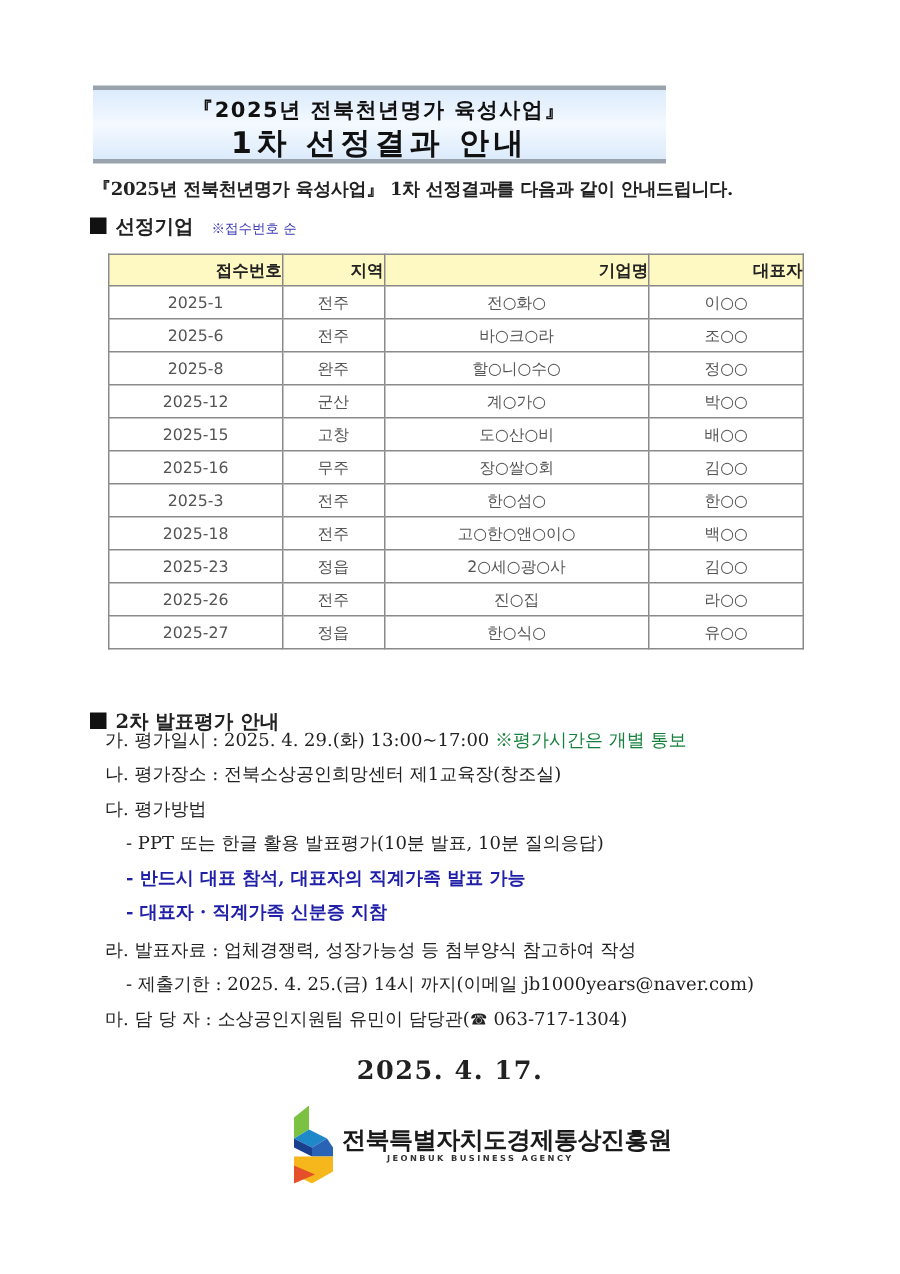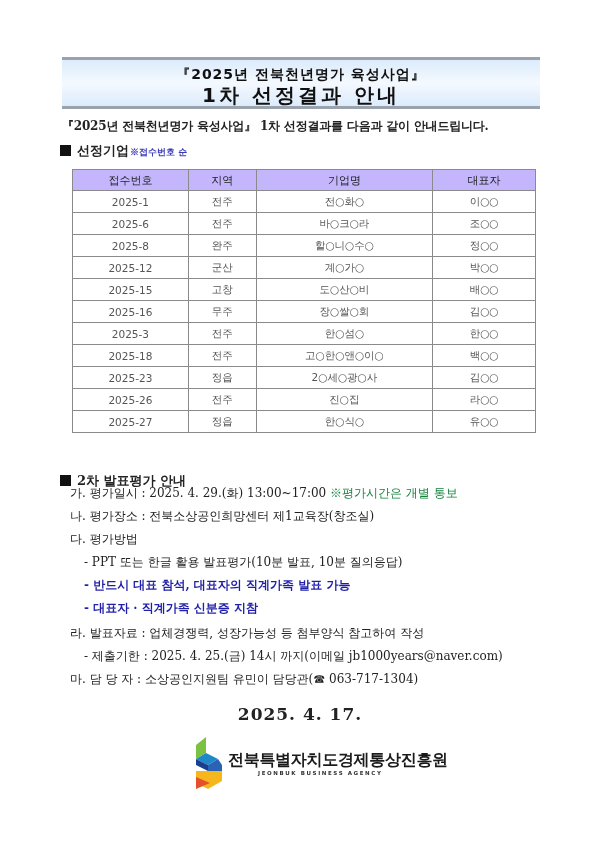--- a/index.html
+++ b/index.html
@@ -1,42 +1,42 @@
 <!DOCTYPE html>
 <html><head>
 <meta charset="utf-8">
 <style>
   html, body { margin: 0; padding: 0; background: #ffffff; }
   body { width: 600px; height: 849px; position: relative; overflow: hidden;
          font-family: "DejaVu Serif", "Liberation Serif", serif; color: #222; }
   .page { position: absolute; left: 0; top: 0; width: 600px; height: 849px; }
 
-  .title-band { position: absolute; left: 62px; top: 57px; width: 478px; height: 52px;
+  .title-band { position: absolute; left: 62px; top: 57px; width: 382px; height: 52px;
     border-top: 3px solid #9aa3ad; border-bottom: 3px solid #9aa3ad;
     background: linear-gradient(to bottom, #dcebfb 0%, #f4f9ff 50%, #dcebfb 100%);
     text-align: center; box-sizing: border-box; }
   .title-line1 { font-family: "DejaVu Sans", sans-serif; font-weight: bold; font-size: 14px;
     letter-spacing: 1px; margin-top: 5px; line-height: 18px; color: #111; }
   .title-line2 { font-family: "DejaVu Sans", sans-serif; font-weight: bold; font-size: 20px;
     letter-spacing: 3px; line-height: 24px; color: #111; }
 
   .intro { position: absolute; left: 62px; top: 118px; width: 480px; font-size: 12px;
     font-weight: bold; white-space: nowrap; letter-spacing: -0.2px; }
 
   .section-head { position: absolute; left: 60px; font-size: 13px; font-weight: bold; white-space: nowrap; }
   .section-head .sq { display: inline-block; width: 11px; height: 11px; background: #111;
     margin-right: 6px; vertical-align: -1px; }
-  .section-head .note { font-size: 9px; color: #3b3bb5; font-weight: bold; margin-left: 1px; }
+  .section-head .note { font-size: 9px; color: #3b3bb5; font-weight: normal; margin-left: 12px; }
   .sh1 { top: 142px; }
   .sh2 { top: 460px; margin-top: 12px; }
 
   table.list { position: absolute; left: 72px; top: 169px; width: 464px; border-collapse: collapse;
     font-family: "DejaVu Sans", sans-serif; font-size: 10.5px; color: #555; }
   table.list th, table.list td { border: 1px solid #8a8a8a; height: 21px; padding: 0; text-align: center; }
-  table.list th { background: #c4b5fd; color: #222; font-weight: normal; height: 20px; font-size: 11px; }
+  table.list th { background: #fef9c3; color: #222; font-weight: bold; height: 20px; font-size: 11px; text-align: right; }
   table.list col.c1 { width: 116px; }
   table.list col.c2 { width: 68px; }
   table.list col.c3 { width: 177px; }
   table.list col.c4 { width: 103px; }
 
   .info { position: absolute; left: 70px; font-size: 12px; white-space: nowrap; color: #222; }
   .info .blue { color: #15803d; }
   .info.bold-blue { color: #1f1fa8; font-weight: bold; }
   .indent { left: 84px; }
   .r1 { top: 485px; } .r2 { top: 508px; } .r3 { top: 531px; } .r4 { top: 554px; }

